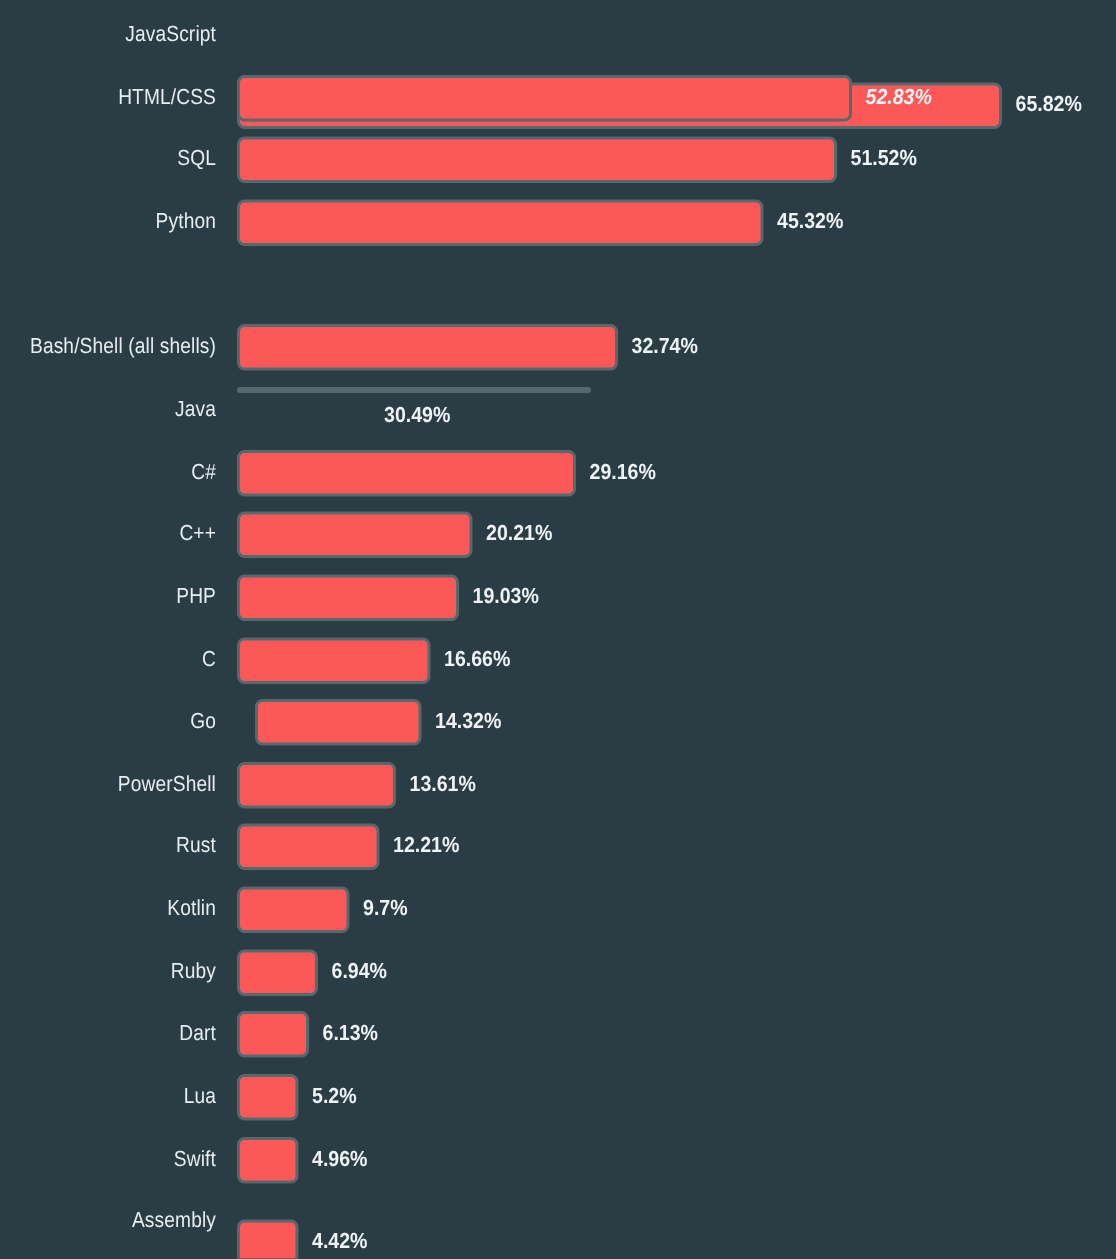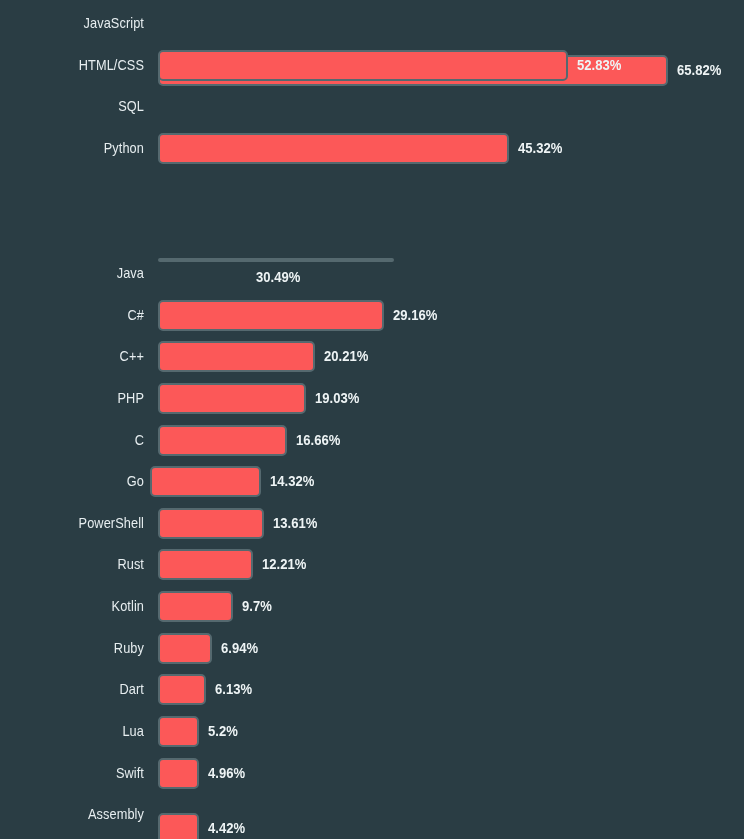--- a/index.html
+++ b/index.html
@@ -75,33 +75,44 @@
 <div id="chart">
     <div class="row" style="top: 8px;">
       <div class="cat-label">JavaScript</div>
       <div class="bar-wrap" style="left: 158px; margin-top: 47px;">
         <div class="bar" style="width: 510.434px; background: rgb(252, 88, 88); border-color: rgb(85, 105, 111);"></div>
         <div class="val-label">65.82%</div>
       </div>
     </div>
     <div class="row" style="top: 49.65px;">
       <div class="cat-label">HTML/CSS</div>
-      <div class="bar-wrap" style="left: 158px;">
+      <div class="bar-wrap" style="left: 158px; font-style: italic;">
         <div class="bar" style="width: 409.697px; background: rgb(252, 88, 88); border-color: rgb(85, 105, 111);"></div>
         <div class="val-label">52.83%</div>
       </div>
     </div>
     <div class="row" style="top: 91.3px;">
       <div class="cat-label">SQL</div>
+      <div class="bar-wrap" style="left: 158px;">
+        <div class="bar" style="width: 399.538px; background: rgb(252, 88, 88); border-color: rgb(85, 105, 111);"></div>
+        <div class="val-label">51.52%</div>
+      </div>
     </div>
     <div class="row" style="top: 132.95px;">
       <div class="cat-label">Python</div>
       <div class="bar-wrap" style="left: 158px;">
         <div class="bar" style="width: 351.457px; background: rgb(252, 88, 88); border-color: rgb(85, 105, 111);"></div>
         <div class="val-label">45.32%</div>
+      </div>
+    </div>
+    <div class="row" style="top: 216.25px;">
+      <div class="cat-label">Bash/Shell (all shells)</div>
+      <div class="bar-wrap" style="left: 158px;">
+        <div class="bar" style="width: 253.899px; background: rgb(252, 88, 88); border-color: rgb(85, 105, 111);"></div>
+        <div class="val-label">32.74%</div>
       </div>
     </div>
     <div class="row" style="top: 257.9px;">
       <div class="cat-label">Java</div>
       <div class="bar-wrap" style="left: 158px; flex-direction: column;">
         <div class="bar" style="width: 236.45px; background: rgb(252, 88, 88); border-color: rgb(85, 105, 111);"></div>
         <div class="val-label">30.49%</div>
       </div>
     </div>
     <div class="row" style="top: 299.55px;">
@@ -127,21 +138,21 @@
     </div>
     <div class="row" style="top: 424.5px;">
       <div class="cat-label">C</div>
       <div class="bar-wrap" style="left: 158px;">
         <div class="bar" style="width: 129.198px; background: rgb(252, 88, 88); border-color: rgb(85, 105, 111);"></div>
         <div class="val-label">16.66%</div>
       </div>
     </div>
     <div class="row" style="top: 466.15px;">
       <div class="cat-label">Go</div>
-      <div class="bar-wrap" style="left: 150px;">
+      <div class="bar-wrap" style="left: 170px;">
         <div class="bar" style="width: 111.052px; background: rgb(252, 88, 88); border-color: rgb(85, 105, 111);"></div>
         <div class="val-label">14.32%</div>
       </div>
     </div>
     <div class="row" style="top: 507.8px;">
       <div class="cat-label">PowerShell</div>
       <div class="bar-wrap" style="left: 158px;">
         <div class="bar" style="width: 105.546px; background: rgb(252, 88, 88); border-color: rgb(85, 105, 111);"></div>
         <div class="val-label">13.61%</div>
       </div>

